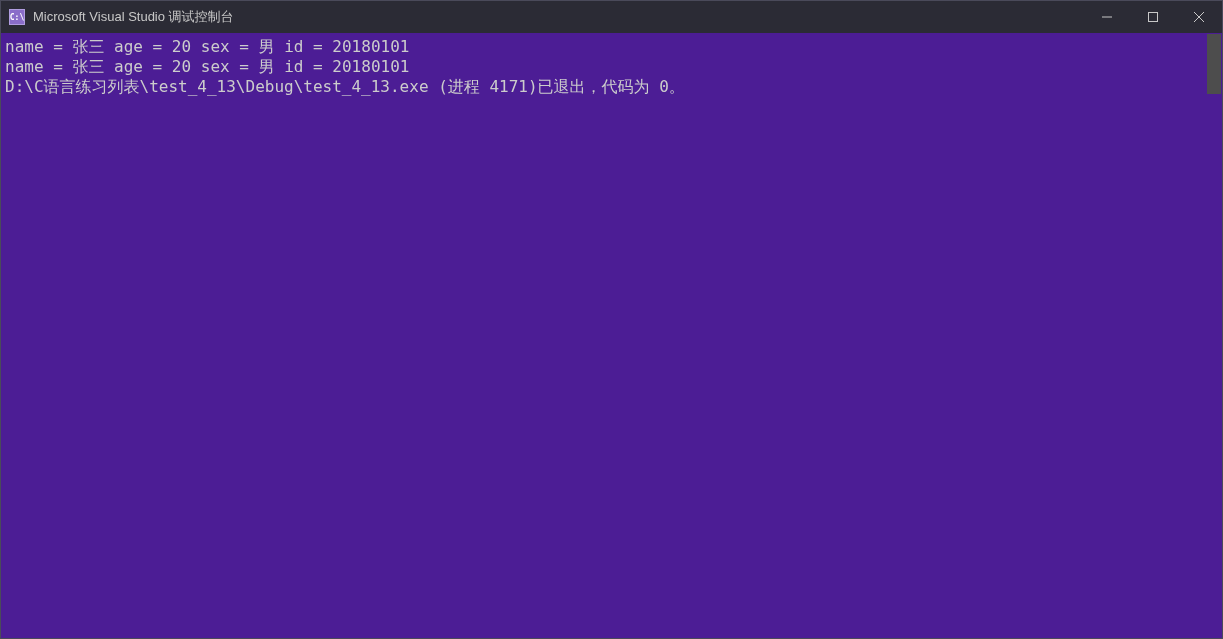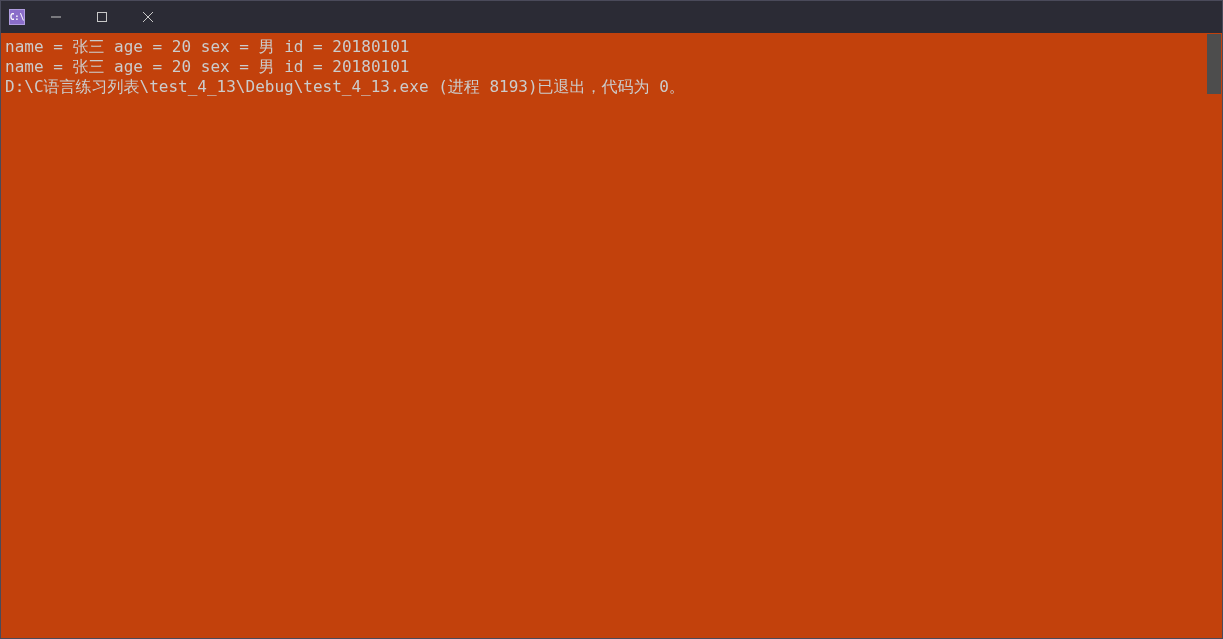--- a/index.html
+++ b/index.html
@@ -66,21 +66,21 @@
     }
     .win-btn svg {
       width: 10px;
       height: 10px;
       stroke: #c8c8c8;
       stroke-width: 1;
       fill: none;
     }
     .console-area {
       flex: 1;
-      background: #c2410c;
+      background: #4c1d95;
       padding: 4px 0 0 4px;
       position: relative;
       overflow: hidden;
     }
     .console-line {
       color: #cccccc;
       font-size: 16px;
       line-height: 20px;
       font-family: Consolas, "NSimSun", "SimSun", monospace;
       white-space: pre;
@@ -93,20 +93,21 @@
       height: 60px;
       background: #4d4d4d;
     }
   </style>
 </head>
 <body>
 
 <div class="window">
   <div class="titlebar">
     <div class="app-icon">C:\</div>
+    <div class="title-text">Microsoft Visual Studio 调试控制台</div>
     <div class="window-controls">
       <div class="win-btn">
         <svg viewBox="0 0 10 10">
             <line x1="0" y1="5" x2="10" y2="5"></line>
           </svg>
       </div>
       <div class="win-btn">
         <svg viewBox="0 0 10 10">
             <rect x="0.5" y="0.5" width="9" height="9"></rect>
           </svg>
@@ -116,16 +117,16 @@
             <line x1="0" y1="0" x2="10" y2="10"></line>
             <line x1="10" y1="0" x2="0" y2="10"></line>
           </svg>
       </div>
     </div>
   </div>
   <div class="console-area">
     <div class="console-line">name = 张三 age = 20 sex = 男 id = 20180101</div>
     <div class="console-line">name = 张三 age = 20 sex = 男 id = 20180101</div>
     <div class="console-line"></div>
-    <div class="console-line">D:\C语言练习列表\test_4_13\Debug\test_4_13.exe (进程 8193)已退出，代码为 0。</div>
+    <div class="console-line">D:\C语言练习列表\test_4_13\Debug\test_4_13.exe (进程 4171)已退出，代码为 0。</div>
   </div>
   <div class="scrollbar"></div>
 </div>
 
 </body></html>

